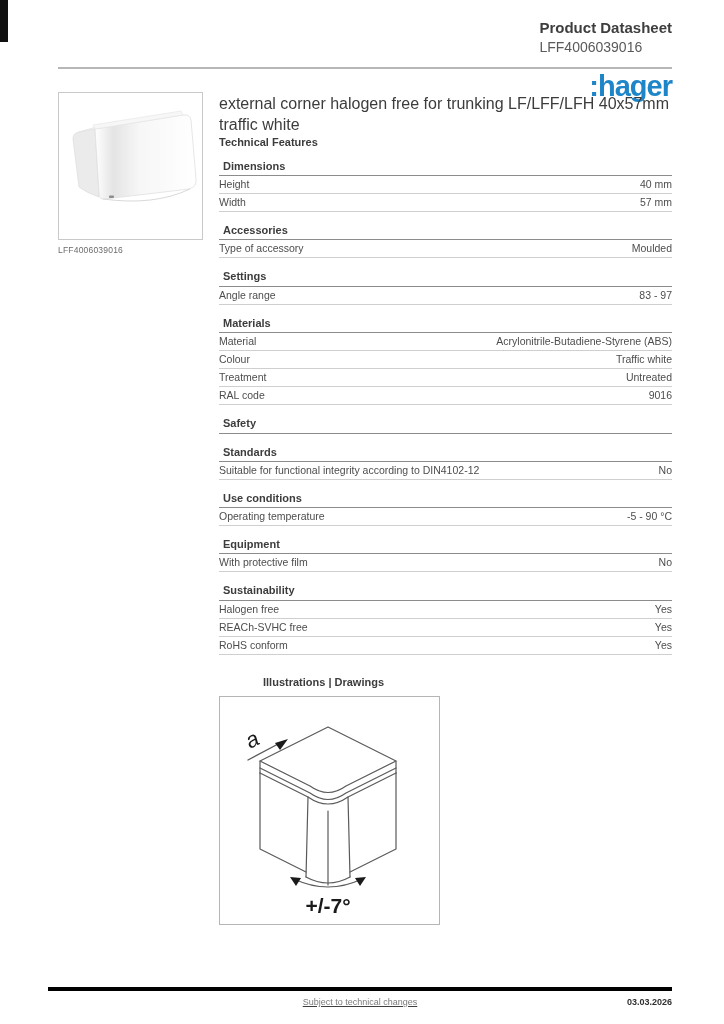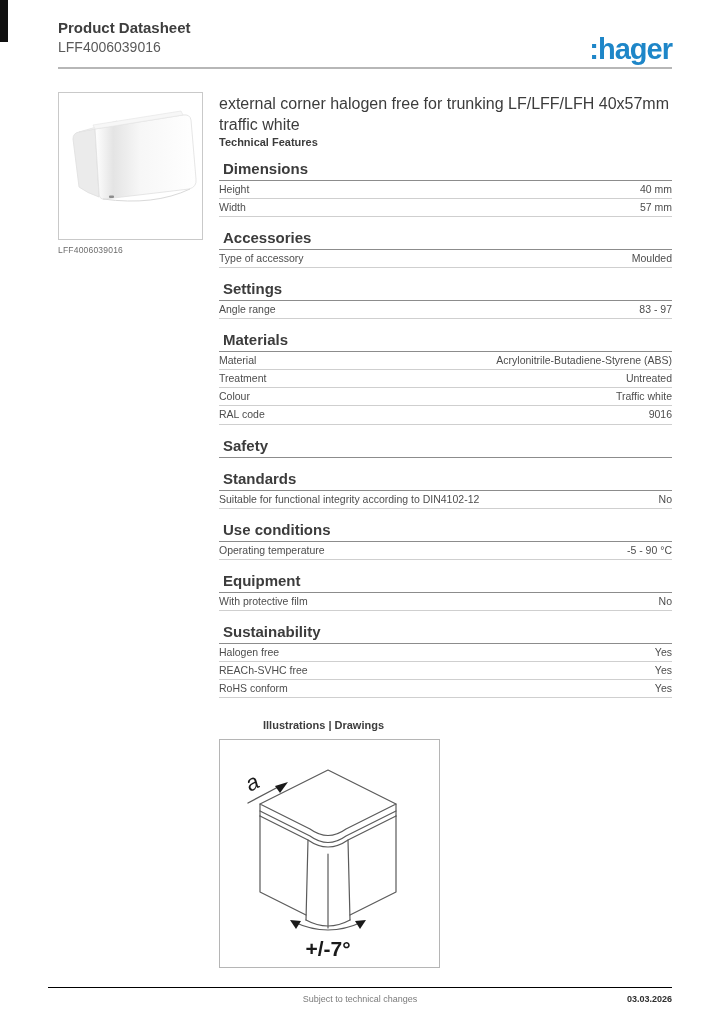--- a/index.html
+++ b/index.html
@@ -3,43 +3,43 @@
 <meta charset="utf-8">
 <style>
   html,body{margin:0;padding:0;background:#ffffff;}
   body{
     width:724px;height:1024px;position:relative;overflow:hidden;
     font-family:"Liberation Sans", sans-serif;color:#3f3f3f;
     -webkit-font-smoothing:antialiased;
   }
   .corner-mark{position:absolute;left:0;top:0;width:8px;height:42px;background:#101010;}
   
-  .header{position:absolute;left:58px;right:52px;top:19px;display:flex;justify-content:space-between;align-items:flex-start;}
+  .header{position:absolute;left:58px;right:52px;top:19px;display:flex;justify-content:space-between;align-items:flex-end;flex-direction:column;}
   .hd-title{font-size:15px;font-weight:bold;color:#3e3e3e;line-height:1.25;}
   .hd-sub{font-size:14px;color:#5a5a5a;line-height:1.3;}
   .logo{font-size:29px;font-weight:bold;letter-spacing:-1px;margin-top:16px;line-height:1;}
   .header-rule{position:absolute;left:58px;right:52px;top:67px;height:0;border-top:2px solid #b7b7b7;}
   
   .main{position:absolute;left:58px;right:52px;top:92px;display:flex;align-items:flex-start;}
   .left-col{flex:none;width:145px;margin-right:16px;}
   .img-box{width:145px;height:148px;border:1px solid #c9c9c9;box-sizing:border-box;background:#fff;}
   .img-caption{margin-top:5px;font-size:8.5px;color:#6b6b6b;letter-spacing:.2px;}
   .right-col{flex:1;min-width:0;}
   .prod-title{font-size:16px;font-weight:normal;color:#3c3c3c;line-height:1.3;margin-top:2px;}
   .tech-title{font-size:11px;font-weight:bold;color:#3c3c3c;}
   .tsection{margin-top:10px;}
   .tsection.extra-gap{margin-top:25px;}
-  .tsection-title{font-size:15px;font-weight:bold;color:#3c3c3c;padding:2px 4px 2px;border-bottom:1px solid #8c8c8c;line-height:1.2;}
+  .tsection-title{font-size:11px;font-weight:bold;color:#3c3c3c;padding:2px 4px 2px;border-bottom:1px solid #8c8c8c;line-height:1.2;}
   .trow{display:flex;justify-content:space-between;align-items:baseline;border-bottom:1px solid #cfcfcf;padding:2px 0 2px;font-size:10.5px;color:#4d4d4d;line-height:1.25;}
   .tlabel{text-align:left;}
   .tvalue{text-align:right;white-space:nowrap;margin-left:12px;}
   .illus-title{font-size:11px;font-weight:bold;color:#3c3c3c;margin-top:21px;padding-left:44px;}
   .draw-box{width:221px;height:229px;border:1px solid #b5b5b5;box-sizing:border-box;margin-top:8px;background:#fff;}
   
-  .footer{position:absolute;left:48px;right:52px;top:987px;border-top:1px solid #000000;}
+  .footer{position:absolute;left:48px;right:52px;top:987px;border-top:4px solid #000000;text-decoration:underline;}
   .footer-note{text-align:center;font-size:9px;color:#7b7b7b;margin-top:6px;}
   .footer-date{position:absolute;right:0;top:6px;font-size:9px;font-weight:bold;color:#2f2f2f;}
 </style>
 </head>
 <body>
 
 <div class="corner-mark"></div>
 
 <div class="header">
   <div>
@@ -105,26 +105,26 @@
             <span class="tvalue">83 - 97</span>
           </div>
         </div>
         <div class="tsection">
           <div class="tsection-title">Materials</div>
           <div class="trow">
             <span class="tlabel">Material</span>
             <span class="tvalue">Acrylonitrile-Butadiene-Styrene (ABS)</span>
           </div>
           <div class="trow">
+            <span class="tlabel">Colour</span>
+            <span class="tvalue">Traffic white</span>
+          </div>
+          <div class="trow">
             <span class="tlabel">Treatment</span>
             <span class="tvalue">Untreated</span>
-          </div>
-          <div class="trow">
-            <span class="tlabel">Colour</span>
-            <span class="tvalue">Traffic white</span>
           </div>
           <div class="trow">
             <span class="tlabel">RAL code</span>
             <span class="tvalue">9016</span>
           </div>
         </div>
         <div class="tsection">
           <div class="tsection-title">Safety</div>
         </div>
         <div class="tsection">

